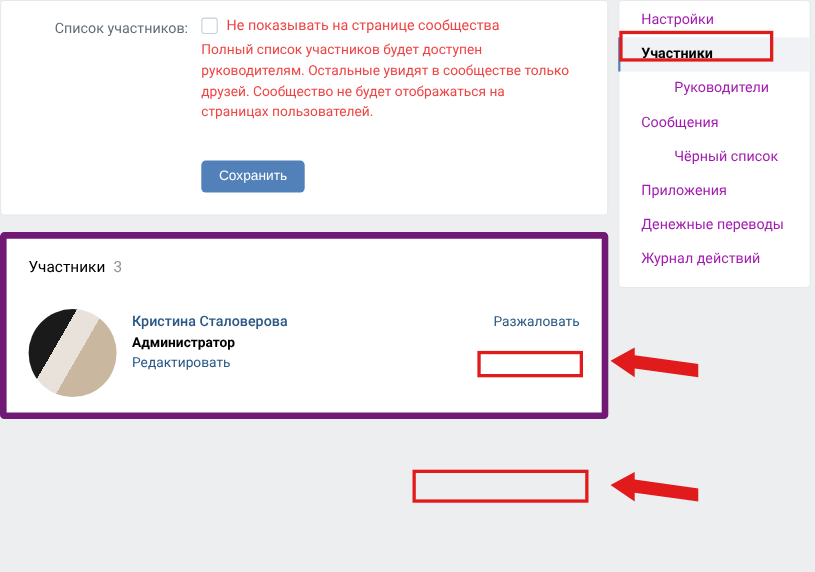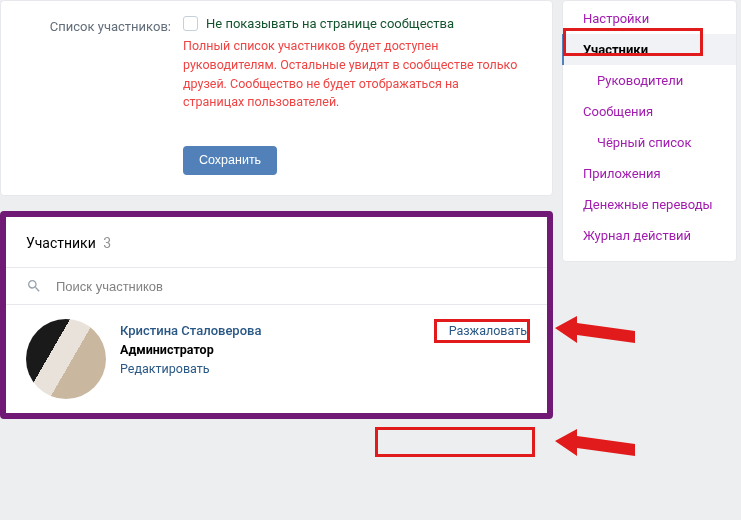--- a/index.html
+++ b/index.html
@@ -6,21 +6,21 @@
   body{font-family:-apple-system,BlinkMacSystemFont,Roboto,Helvetica,Arial,sans-serif;background:#edeef0;font-size:13px;color:#000}
   .page{width:741px;height:520px;position:relative;overflow:hidden;background:#edeef0}
   .main{position:absolute;left:0;top:0;width:553px}
   .sidebar{position:absolute;left:562px;top:0;width:175px;background:#fff;border:1px solid #e7e8ec;border-radius:4px}
   .settings-block{background:#fff;border:1px solid #e7e8ec;border-radius:4px;padding:15px 20px 20px;margin-bottom:15px}
   .row{display:flex;align-items:flex-start}
   .row-label{width:162px;text-align:right;color:#626d7a;padding-right:12px;padding-top:3px}
   .row-body{flex:1}
   .checkbox-line{display:flex;align-items:center}
   .checkbox{width:15px;height:15px;border:1px solid #c5d0db;border-radius:3px;margin-right:8px;background:#fff}
-  .checkbox-label{color:#14532d}
+  .checkbox-label{color:#ef4444}
   .hint{color:#ef4444;margin-top:6px;line-height:1.5;font-size:12.5px;padding-right:10px}
   .save-btn{display:inline-block;margin-top:34px;background:#5181b8;color:#fff;border:none;border-radius:4px;padding:7px 16px 8px;font-size:12.5px;cursor:pointer}
   .members-block{background:#fff;border:6px solid #701a75;border-radius:4px}
   .members-header{padding:18px 20px 16px;font-size:14px;color:#000}
   .members-header .count{color:#939393;margin-left:4px}
   .search-row{display:flex;align-items:center;padding:10px 20px;border-top:1px solid #e7e8ec;border-bottom:1px solid #e7e8ec}
   .search-icon{width:16px;height:16px;fill:#99a2ad;margin-right:14px}
   .search-input{border:none;outline:none;font-size:13px;color:#656565;flex:1;background:transparent}
   .search-input::placeholder{color:#828282}
   .member{display:flex;align-items:flex-start;padding:14px 20px;border-bottom:1px solid #e7e8ec}
@@ -30,21 +30,21 @@
   .avatar.a2{background:linear-gradient(160deg,#242021 0 25%,#c79b7e 25% 55%,#7b2c2d 55% 100%);position:relative;overflow:hidden}
   .member-info{flex:1}
   .member-name{color:#2a5885;font-weight:500;font-size:13px;margin-top:4px}
   .member-role{color:#000;font-weight:700;font-size:12.5px;margin-top:4px}
   .member-action{color:#2a5885;font-size:12.5px;margin-top:4px;cursor:pointer}
   .member-sub{color:#626d7a;font-size:12.5px;margin-top:4px}
   .member-right{text-align:right;padding-top:4px}
   .member-link{color:#2a5885;font-size:12.5px;cursor:pointer}
   .side-item{padding:8px 20px;font-size:13px;color:#a21caf;cursor:pointer;margin-left:0}
   .side-item.first{padding-top:10px}
-  .side-item.indent{padding-left:34px}
+  .side-item.indent{padding-left:50px}
   .side-item.active{color:#000;font-weight:700;border-left:2px solid #5181b8;background:#f0f2f5;margin-left:-1px;padding-left:19px}
   .side-sep{height:10px}
   
   .hl{position:absolute;border:3px solid #e11b1b;z-index:50;pointer-events:none}
   .arrow{position:absolute;z-index:50;pointer-events:none}
 </style>
 </head>
 <body>
 
 <div class="page">
@@ -61,26 +61,20 @@
           <div class="hint">Полный список участников будет доступен руководителям. Остальные увидят в сообществе только друзей. Сообщество не будет отображаться на страницах пользователей.</div>
           <button class="save-btn">Сохранить</button>
         </div>
       </div>
     </div>
 
     <div class="members-block">
       <div class="members-header">
         <span>Участники</span>
         <span class="count">3</span>
-      </div>
-      <div class="search-row">
-        <svg class="search-icon" viewBox="0 0 24 24">
-            <path d="M15.5 14h-.79l-.28-.27A6.471 6.471 0 0016 9.5 6.5 6.5 0 109.5 16c1.61 0 3.09-.59 4.23-1.57l.27.28v.79l5 4.99L20.49 19l-4.99-5zm-6 0C7.01 14 5 11.99 5 9.5S7.01 5 9.5 5 14 7.01 14 9.5 11.99 14 9.5 14z"></path>
-          </svg>
-        <input class="search-input" placeholder="Поиск участников" style="">
       </div>
 
       <div class="member">
         <div class="avatar a1"></div>
         <div class="member-info">
           <div class="member-name">Кристина Сталоверова</div>
           <div class="member-role">Администратор</div>
           <div class="member-action">Редактировать</div>
         </div>
         <div class="member-right">

